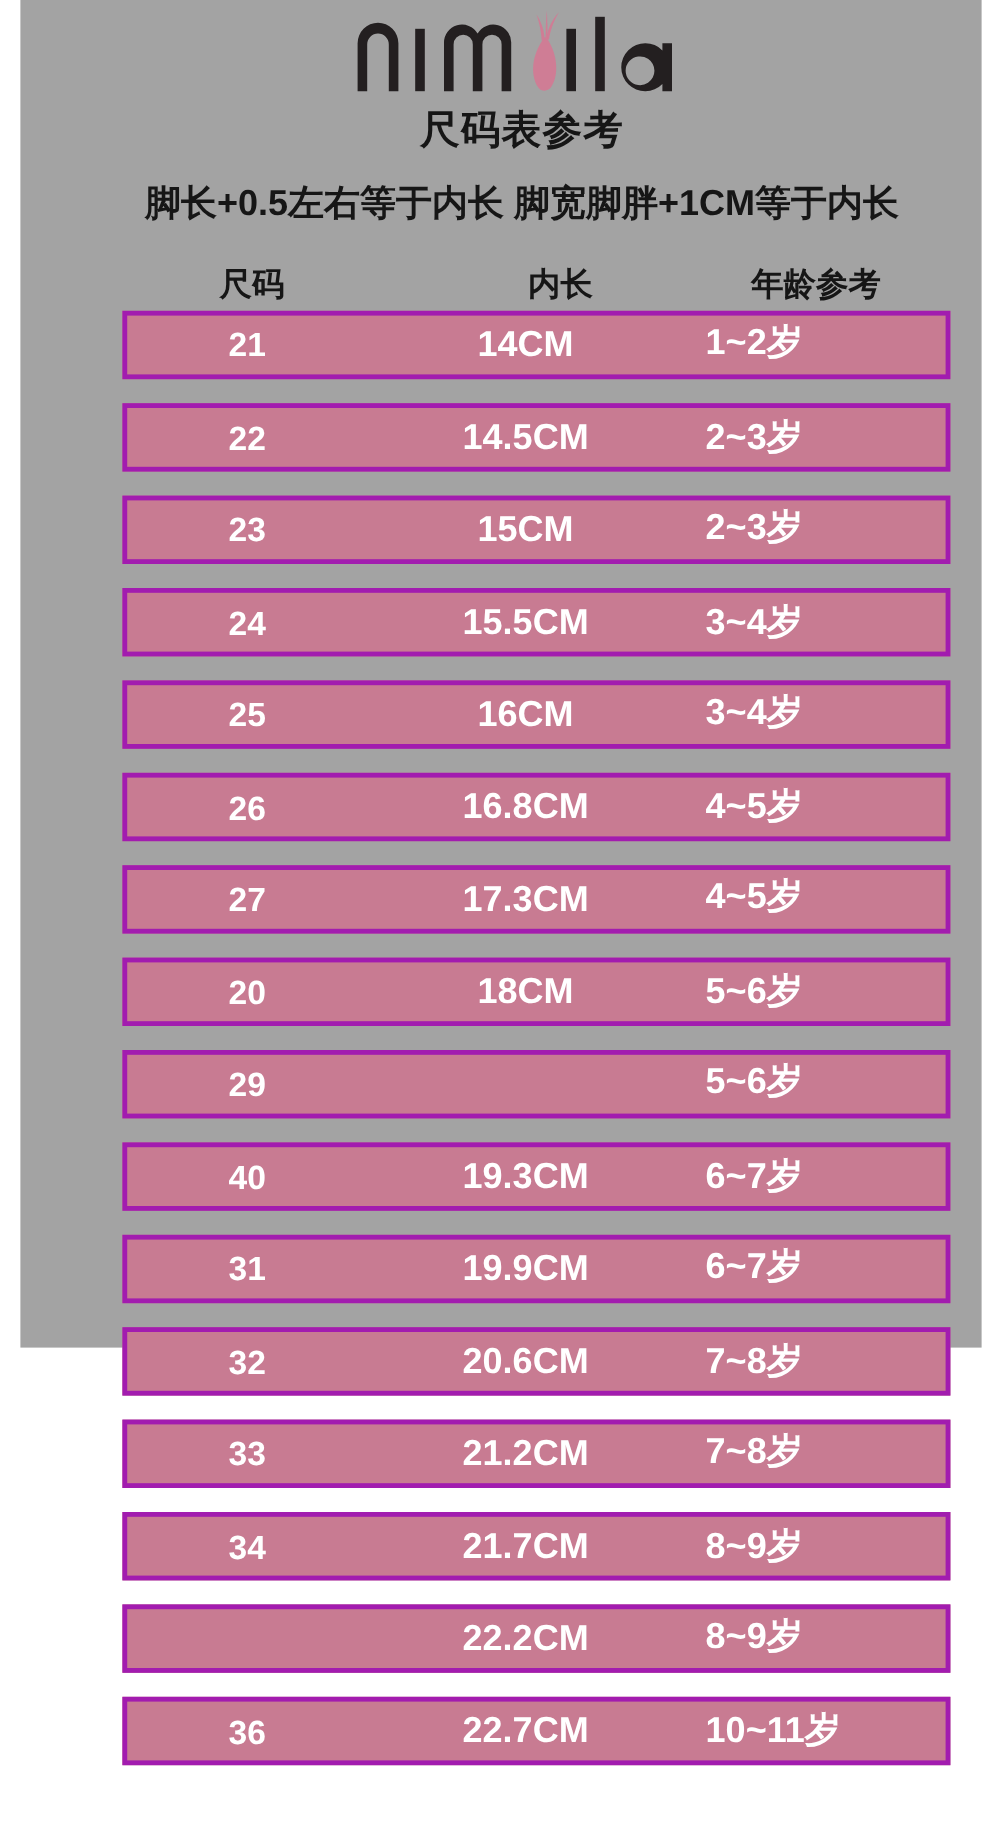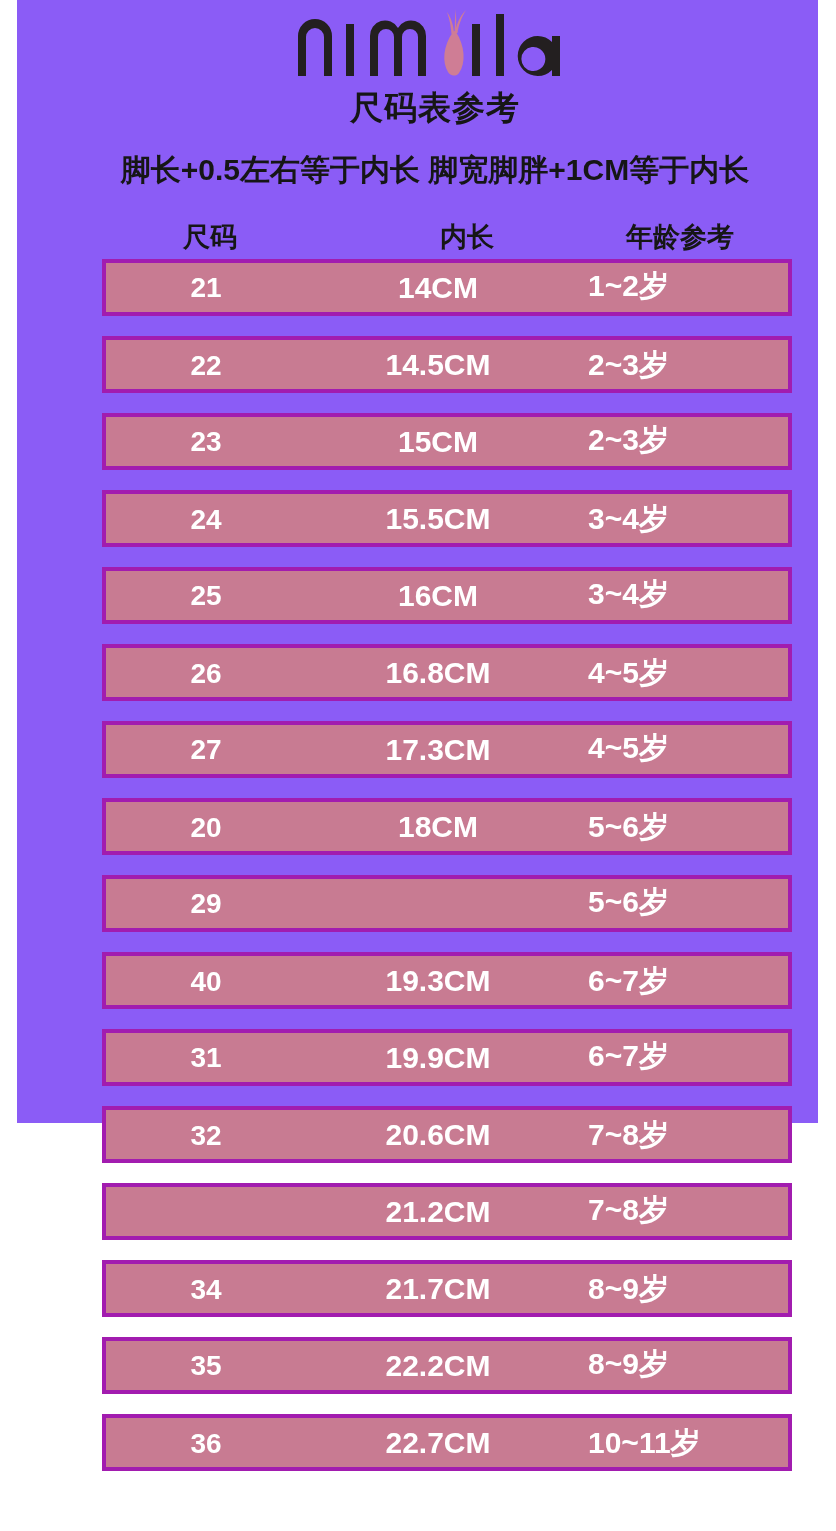--- a/index.html
+++ b/index.html
@@ -22,21 +22,21 @@
     background: #ffffff;
   }
 
   
   #panel {
     position: absolute;
     left: 17px;
     top: 0;
     width: 801px;
     height: 1123px;
-    background: #8b5cf6;
+    background: #a3a3a3;
   }
 
   
   #logo-wrap {
     position: absolute;
     left: 0;
     top: 6px;
     width: 836px;
     height: 76px;
     display: flex;
@@ -222,30 +222,30 @@
           <div class="cell c-size">31</div>
           <div class="cell c-len">19.9CM</div>
           <div class="cell c-age">6~7岁</div>
         </div>
         <div class="srow">
           <div class="cell c-size">32</div>
           <div class="cell c-len">20.6CM</div>
           <div class="cell c-age">7~8岁</div>
         </div>
         <div class="srow">
+          <div class="cell c-size">33</div>
           <div class="cell c-len">21.2CM</div>
           <div class="cell c-age">7~8岁</div>
         </div>
         <div class="srow">
           <div class="cell c-size">34</div>
           <div class="cell c-len">21.7CM</div>
           <div class="cell c-age">8~9岁</div>
         </div>
         <div class="srow">
-          <div class="cell c-size">35</div>
           <div class="cell c-len">22.2CM</div>
           <div class="cell c-age">8~9岁</div>
         </div>
         <div class="srow">
           <div class="cell c-size">36</div>
           <div class="cell c-len">22.7CM</div>
           <div class="cell c-age">10~11岁</div>
         </div>
       </div>
 

